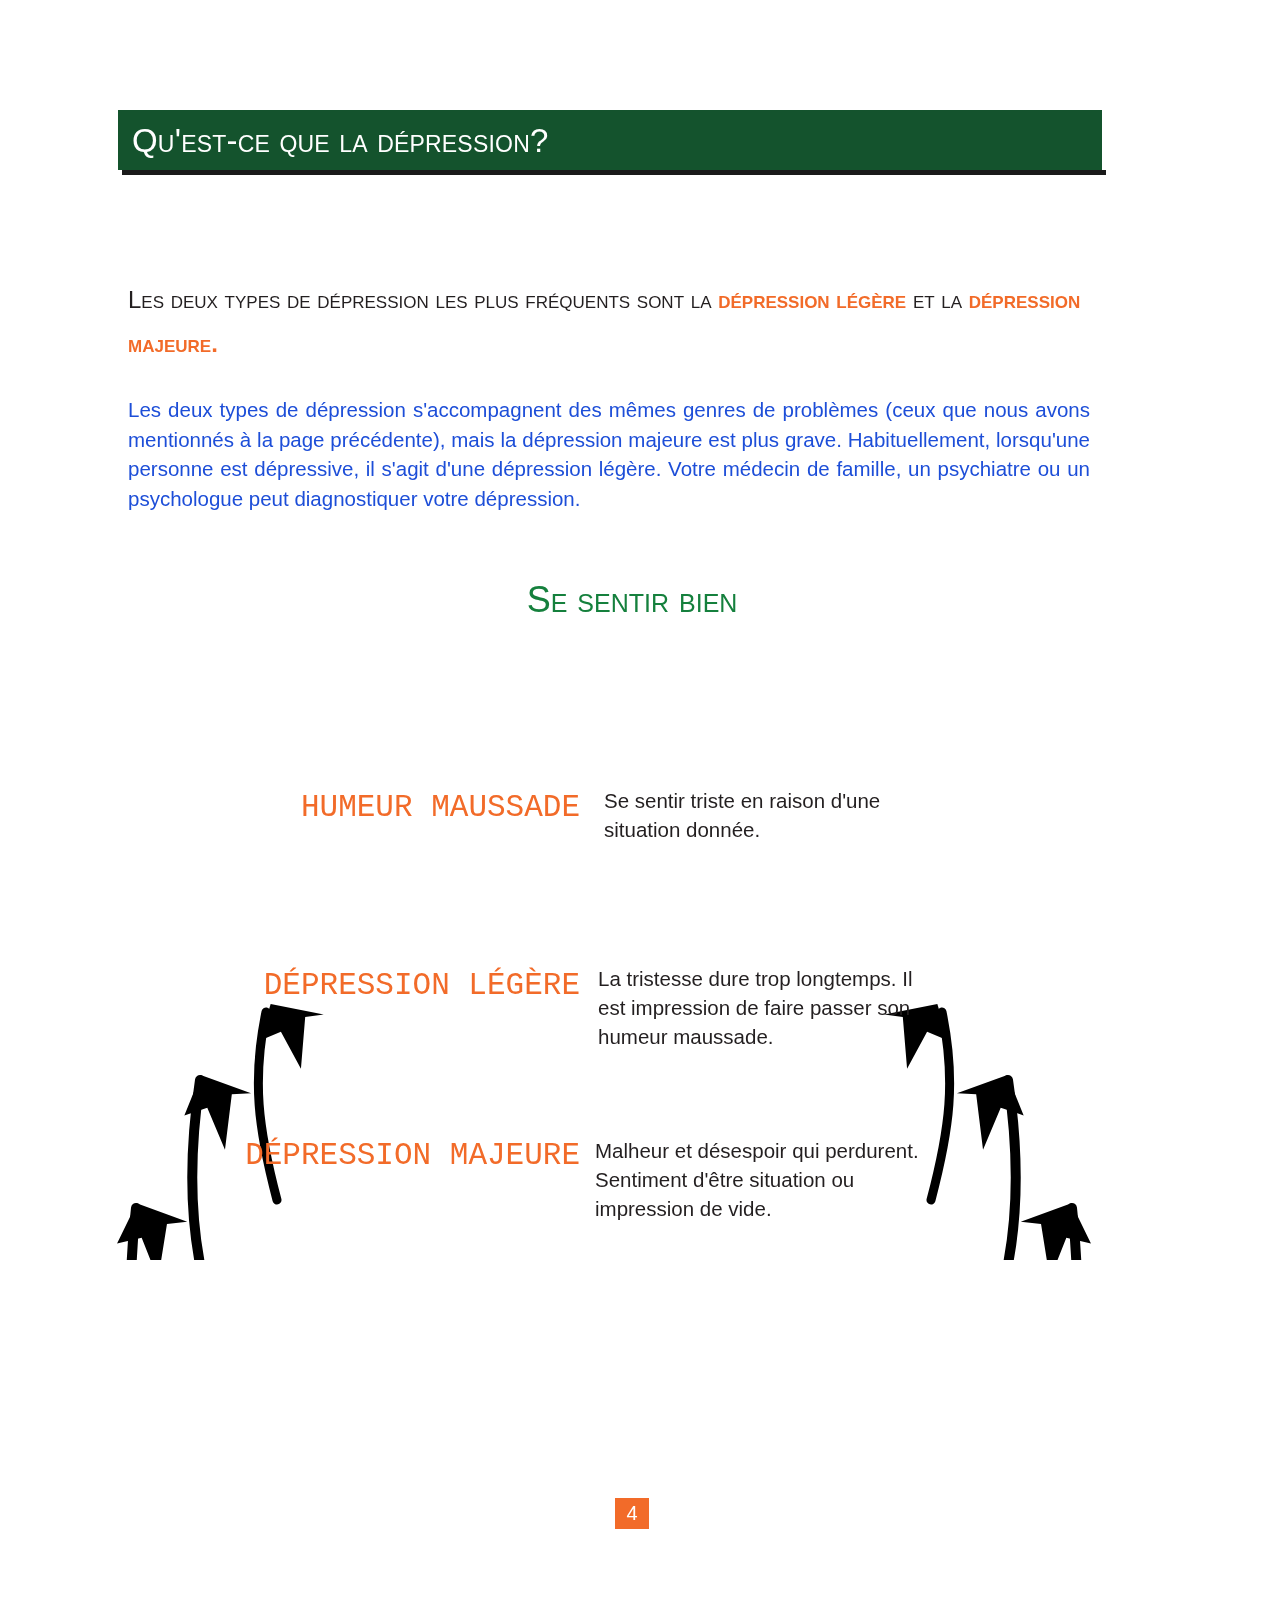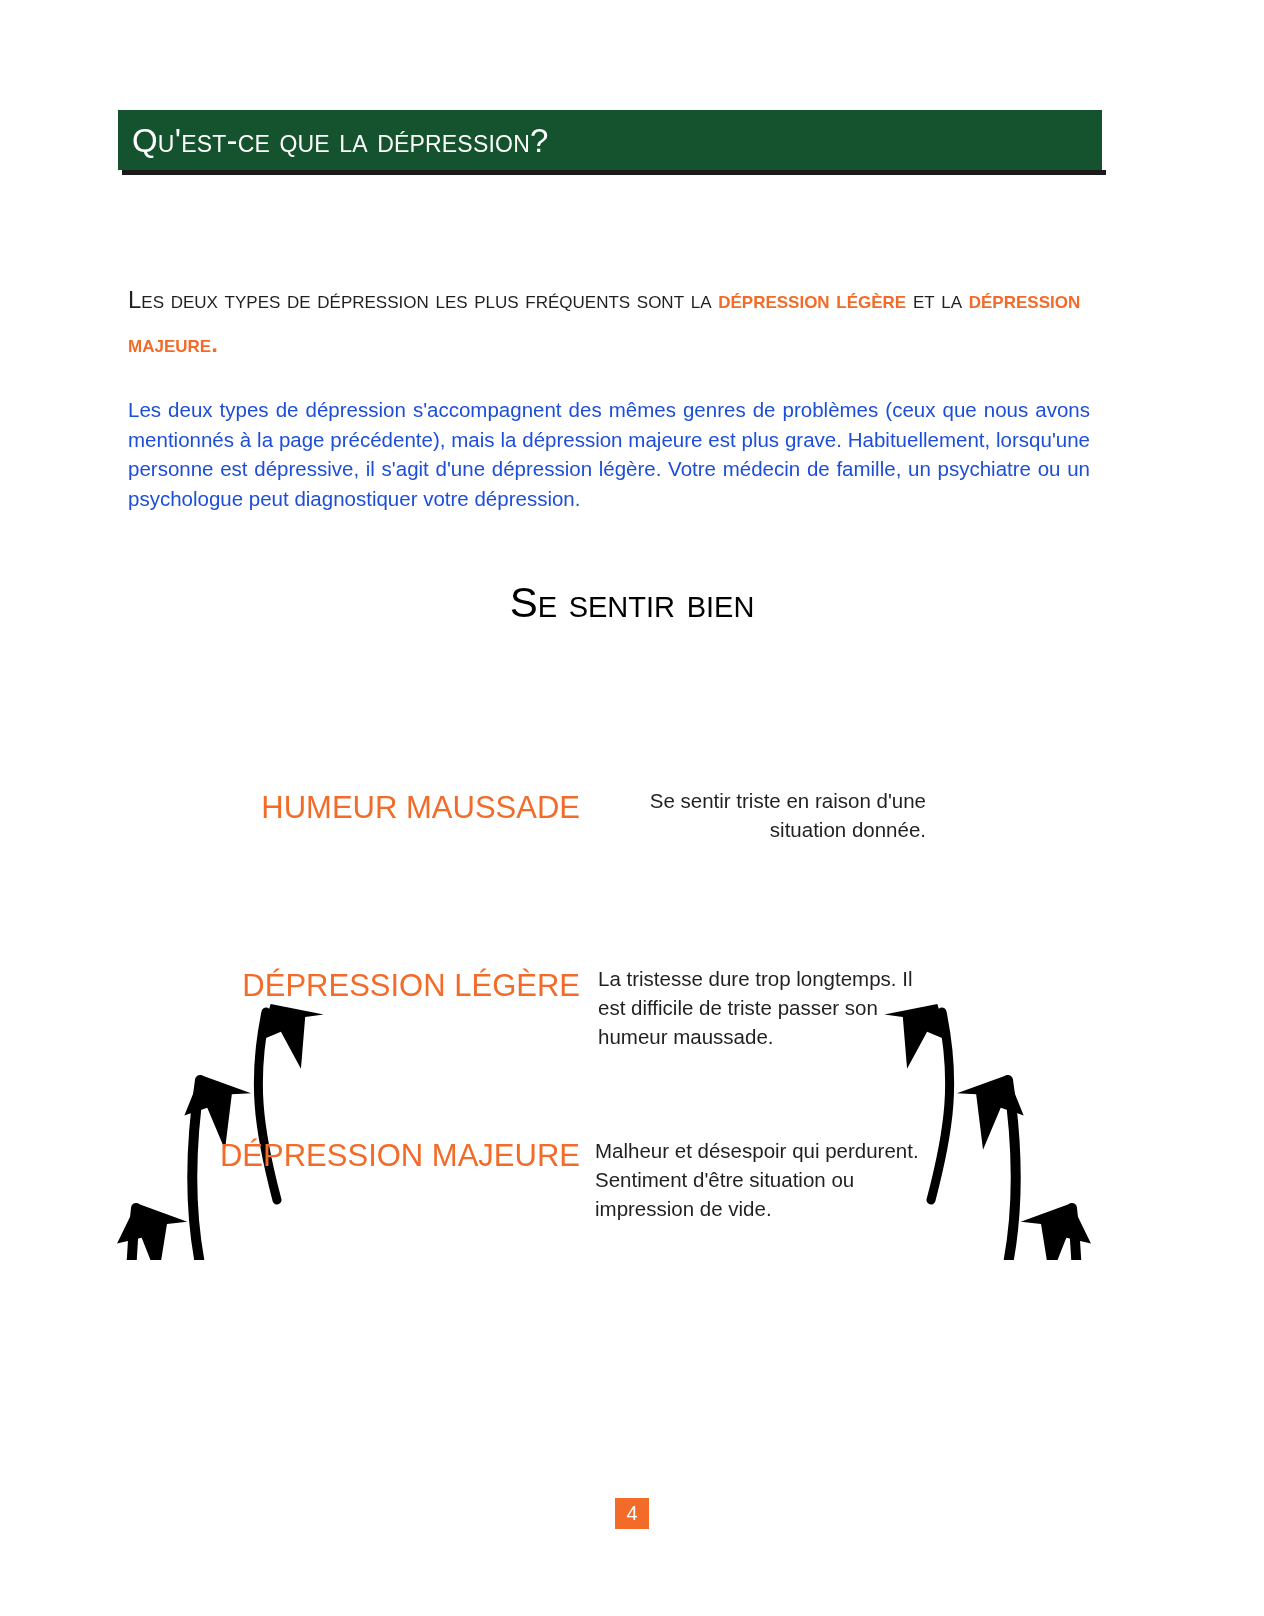--- a/index.html
+++ b/index.html
@@ -91,22 +91,22 @@
     top: 560px;
     width: 1264px;
     height: 700px;
   }
   .diagram-title {
     position: absolute;
     left: 0;
     top: 22px;
     width: 1264px;
     text-align: center;
-    color: #000000;
-    font-size: 42px;
+    color: #15803d;
+    font-size: 36px;
     font-variant: small-caps;
     line-height: 1;
     font-family: "Liberation Sans Narrow", "Liberation Sans", sans-serif;
   }
   .arrows-svg {
     position: absolute;
     left: 0;
     top: 0;
     width: 1264px;
     height: 700px;
@@ -118,36 +118,36 @@
   .stage-label {
     position: absolute;
     right: 0;
     top: 0;
     width: 430px;
     text-align: right;
     color: #F26B29;
     font-size: 31px;
     line-height: 1;
     white-space: nowrap;
-    font-family: Liberation Sans, sans-serif;
+    font-family: Liberation Mono, monospace;
   }
   .stage-desc {
     position: absolute;
     left: 0;
     top: -8px;
     width: 340px;
     color: #231f20;
     font-size: 20.5px;
     line-height: 29px;
     font-family: "Liberation Sans Narrow", "Liberation Sans", sans-serif;
   }
 
   
   #stage-1 { left: 140px; top: 232px; width: 440px; }
-  #stage-1 .stage-desc { left: 446px; top: -6px; text-align: right; }
+  #stage-1 .stage-desc { left: 464px; top: -6px; }
 
   #stage-2 { left: 140px; top: 410px; width: 440px; }
   #stage-2 .stage-desc { left: 458px; top: -6px; }
 
   #stage-3 { left: 140px; top: 580px; width: 440px; }
   #stage-3 .stage-desc { left: 455px; top: -4px; }
 
   
   .page-number {
     position: absolute;
@@ -221,21 +221,21 @@
       </g>
     </svg>
 
     <div class="stage" id="stage-1">
       <div class="stage-label">HUMEUR MAUSSADE</div>
       <div class="stage-desc">Se sentir triste en raison d'une situation donnée.</div>
     </div>
 
     <div class="stage" id="stage-2">
       <div class="stage-label">DÉPRESSION LÉGÈRE</div>
-      <div class="stage-desc">La tristesse dure trop longtemps. Il est difficile de triste passer son humeur maussade.</div>
+      <div class="stage-desc">La tristesse dure trop longtemps. Il est impression de faire passer son humeur maussade.</div>
     </div>
 
     <div class="stage" id="stage-3">
       <div class="stage-label">DÉPRESSION MAJEURE</div>
       <div class="stage-desc">Malheur et désespoir qui perdurent. Sentiment d'être situation ou impression de vide.</div>
     </div>
 
   </div>
 
   <div class="page-number">4</div>

